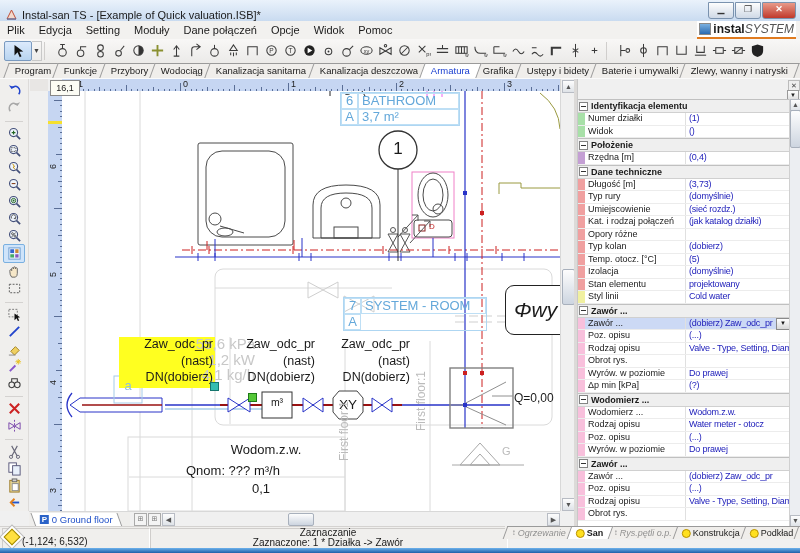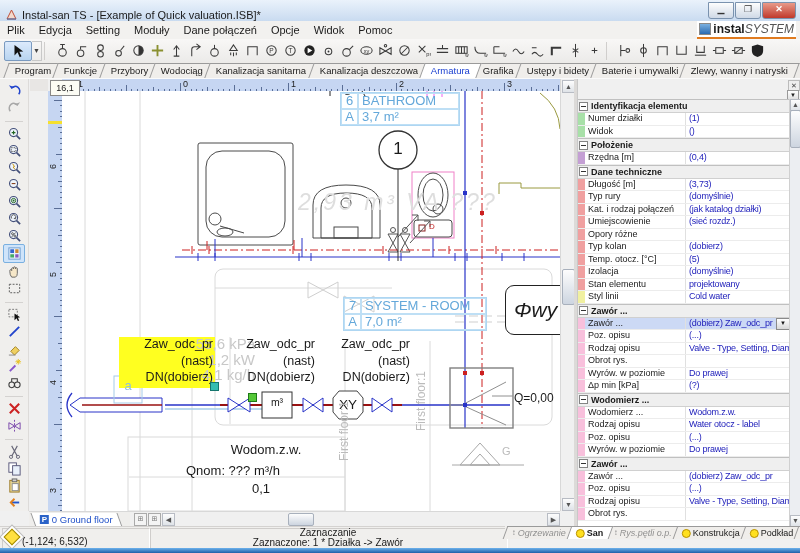--- a/index.html
+++ b/index.html
@@ -823,33 +823,31 @@
       </g>
       <g stroke="#a8a8a8" fill="none">
         <path d="M398,374 L418,352 L438,374 Z"></path>
         <path d="M408,374 L418,363 L428,374 Z"></path>
         <path d="M390,374 H462"></path>
       </g>
       <path d="M336,78 V170" stroke="#333"></path>
       <circle cx="336" cy="59" r="19" stroke="#333" fill="#fff" stroke-width="1.3"></circle>
     </svg>
 
-    <div class="ctext" style="left:236px;top:98px;font-size:23px;font-style:italic;color:#dedede;letter-spacing:3px;">2,93 m³ VA ???</div>
     <div class="roomtbl" style="left:278px;top:1px;width:118px;">
       <div style="text-align:center">6</div>
       <div>BATHROOM</div>
       <div style="text-align:center">A</div>
       <div>3,7 m²</div>
     </div>
     <div class="ctext" style="left:326px;top:48px;width:20px;text-align:center;font-size:17px;">1</div>
     <div class="roomtbl" style="left:281px;top:206px;width:142px;">
       <div style="text-align:center">7</div>
       <div>SYSTEM - ROOM</div>
       <div style="text-align:center">A</div>
-      <div>7,0 m²</div>
     </div>
     <div class="callout" style="left:443px;top:194px;width:62px;height:48px;font-size:21px;justify-content:flex-start;padding-left:8px;">
       <span>Φwy</span>
     </div>
 
     <div class="abs" style="left:57px;top:246px;width:96px;height:51px;background:#ffff20;"></div>
     <div class="ctext" style="left:100px;top:245px;width:93px;text-align:right;color:#c8c8c8;font-size:15px;line-height:15.5px;">
       <div>55,6 kPa</div>
       <div>1,2 kW</div>
       <div>4,1 kg/h</div>
@@ -944,27 +942,27 @@
           <div class="pg-label">Długość [m]</div>
           <div class="pg-value">(3,73)</div>
         </div>
         <div class="pg-row">
           <div class="pg-strip" style="background: rgb(240, 160, 160);"></div>
           <div class="pg-label">Typ rury</div>
           <div class="pg-value">(domyślnie)</div>
         </div>
         <div class="pg-row">
           <div class="pg-strip" style="background: rgb(240, 160, 160);"></div>
+          <div class="pg-label">Umiejscowienie</div>
+          <div class="pg-value">(sieć rozdz.)</div>
+        </div>
+        <div class="pg-row">
+          <div class="pg-strip" style="background: rgb(240, 160, 160);"></div>
           <div class="pg-label">Kat. i rodzaj połączeń</div>
           <div class="pg-value">(jak katalog działki)</div>
-        </div>
-        <div class="pg-row">
-          <div class="pg-strip" style="background: rgb(240, 160, 160);"></div>
-          <div class="pg-label">Umiejscowienie</div>
-          <div class="pg-value">(sieć rozdz.)</div>
         </div>
         <div class="pg-row">
           <div class="pg-strip" style="background: rgb(240, 160, 160);"></div>
           <div class="pg-label">Opory różne</div>
           <div class="pg-value"></div>
         </div>
         <div class="pg-row">
           <div class="pg-strip" style="background: rgb(240, 160, 160);"></div>
           <div class="pg-label">Typ kolan</div>
           <div class="pg-value">(dobierz)</div>
@@ -1029,21 +1027,21 @@
           <div>Wodomierz ...</div>
         </div>
         <div class="pg-row">
           <div class="pg-strip" style="background: rgb(248, 192, 220);"></div>
           <div class="pg-label">Wodomierz ...</div>
           <div class="pg-value">Wodom.z.w.</div>
         </div>
         <div class="pg-row">
           <div class="pg-strip" style="background: rgb(248, 192, 220);"></div>
           <div class="pg-label">Rodzaj opisu</div>
-          <div class="pg-value">Water otocz - label</div>
+          <div class="pg-value">Water meter - otocz</div>
         </div>
         <div class="pg-row">
           <div class="pg-strip" style="background: rgb(248, 192, 220);"></div>
           <div class="pg-label">Poz. opisu</div>
           <div class="pg-value">(...)</div>
         </div>
         <div class="pg-row">
           <div class="pg-strip" style="background: rgb(248, 192, 220);"></div>
           <div class="pg-label">Wyrów. w poziomie</div>
           <div class="pg-value">Do prawej</div>

